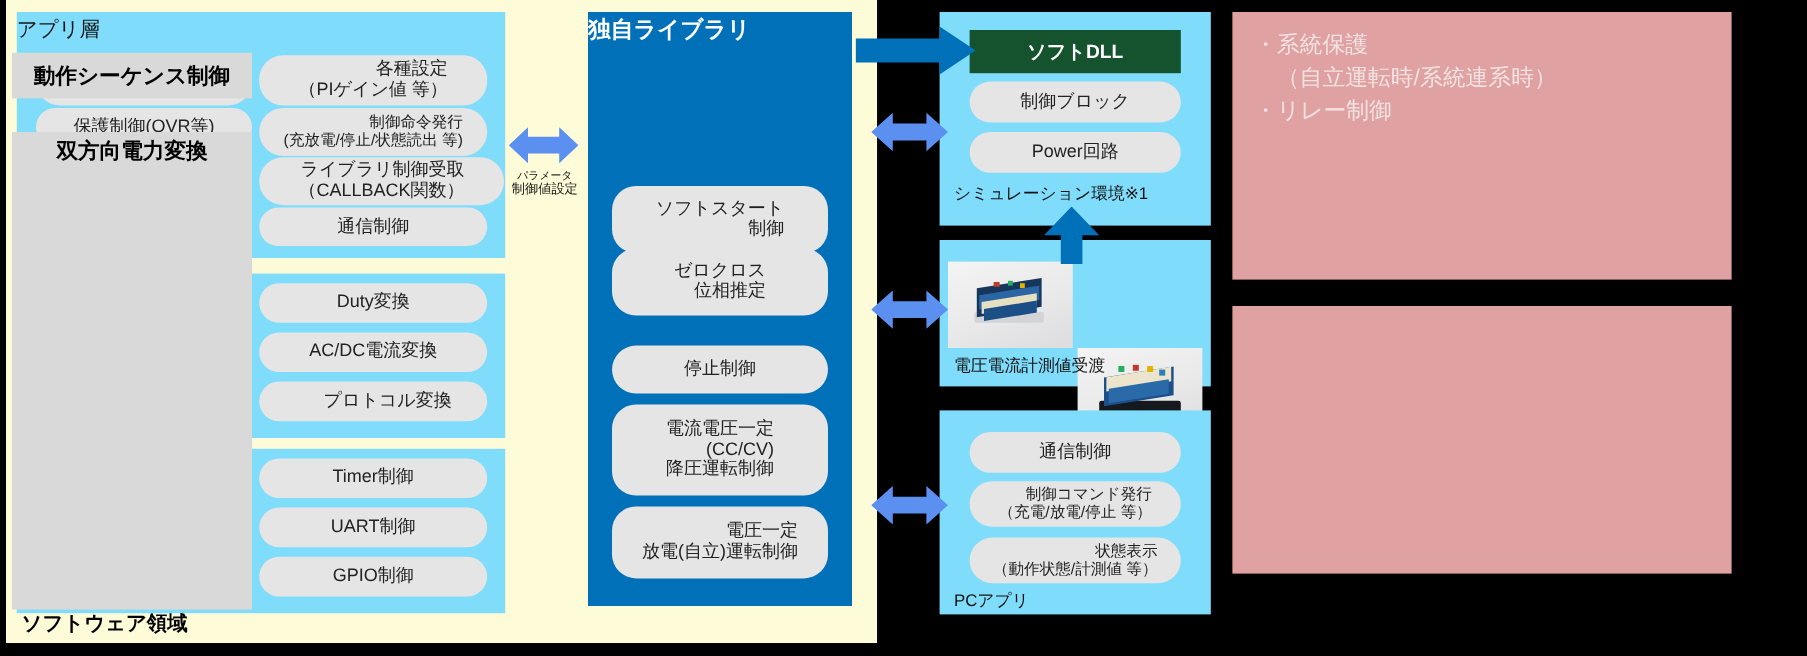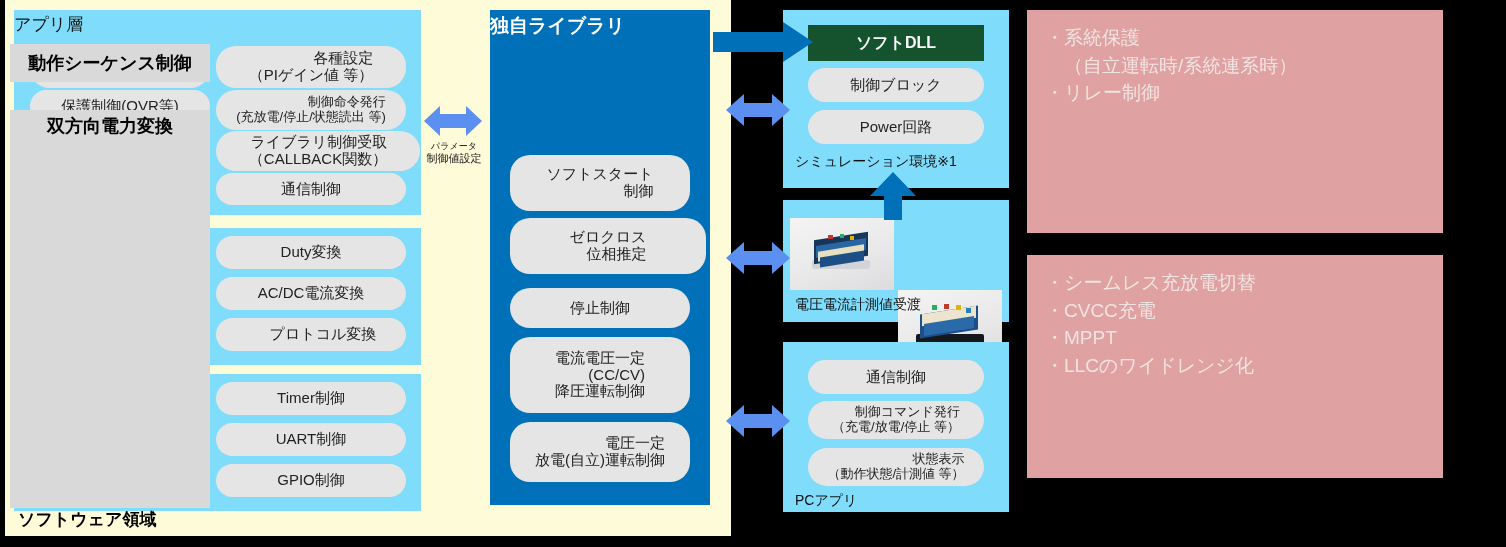--- a/index.html
+++ b/index.html
@@ -93,21 +93,21 @@
 </div>
 
 <div class="abs" id="lib">
   <div id="lib-title">独自ライブラリ</div>
 </div>
 <div class="abs" id="lib-seq">動作シーケンス制御</div>
 <div class="abs" id="lib-conv">
   <div id="lib-conv-title">双方向電力変換</div>
 </div>
 <div class="abs cell" style="left:510px;top:155px;width:180px;height:56px;">ソフトスタート<br>制御</div>
-<div class="abs cell" style="left:510px;top:218px;width:196px;height:56px;">ゼロクロス<br>位相推定</div>
+<div class="abs cell" style="left:510px;top:207px;width:180px;height:56px;">ゼロクロス<br>位相推定</div>
 <div class="abs cell" style="left:510px;top:288px;width:180px;height:40px;">停止制御</div>
 <div class="abs cell" style="left:510px;top:337px;width:180px;height:76px;">電流電圧一定<br>(CC/CV)<br>降圧運転制御</div>
 <div class="abs cell" style="left:510px;top:422px;width:180px;height:60px;">電圧一定<br>放電(自立)運転制御</div>
 
 <div class="black-mask" style="left:731px;top:0px;width:52px;height:547px;"></div>
 <div class="black-mask" style="left:783px;top:188px;width:226px;height:12px;"></div>
 <div class="black-mask" style="left:783px;top:322px;width:226px;height:20px;"></div>
 <div class="black-mask" style="left:1009px;top:0px;width:18px;height:547px;"></div>
 <div class="black-mask" style="left:783px;top:512px;width:226px;height:35px;"></div>
 <div class="black-mask" style="left:0px;top:536px;width:1506px;height:11px;"></div>
@@ -182,19 +182,13 @@
 
 <div class="abs pink" style="left:1027px;top:10px;width:416px;height:223px;">
   <ul>
     <li>・系統保護</li>
     <li>　（自立運転時/系統連系時）</li>
     <li>・リレー制御</li>
   </ul>
 </div>
 
 <div class="abs pink" style="left:1027px;top:255px;width:416px;height:223px;">
-  <ul>
-    <li>・シームレス充放電切替</li>
-    <li>・CVCC充電</li>
-    <li>・MPPT</li>
-    <li>・LLCのワイドレンジ化</li>
-  </ul>
 </div>
 
 </body></html>

